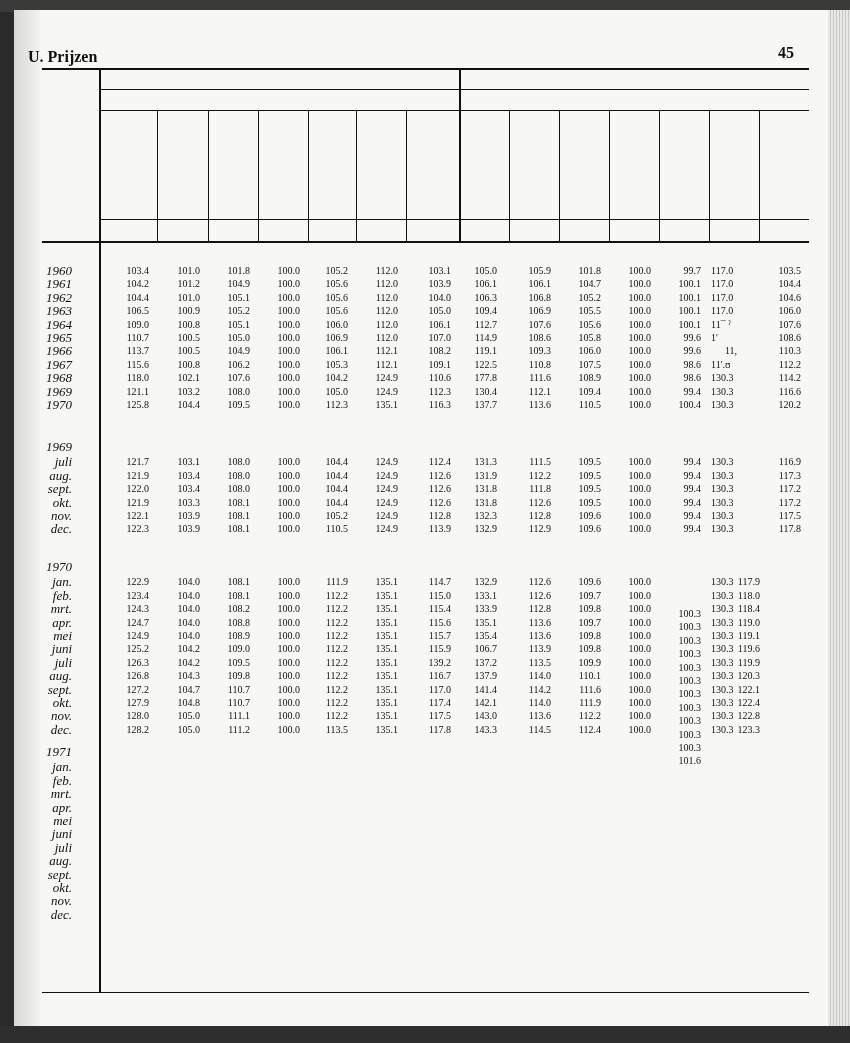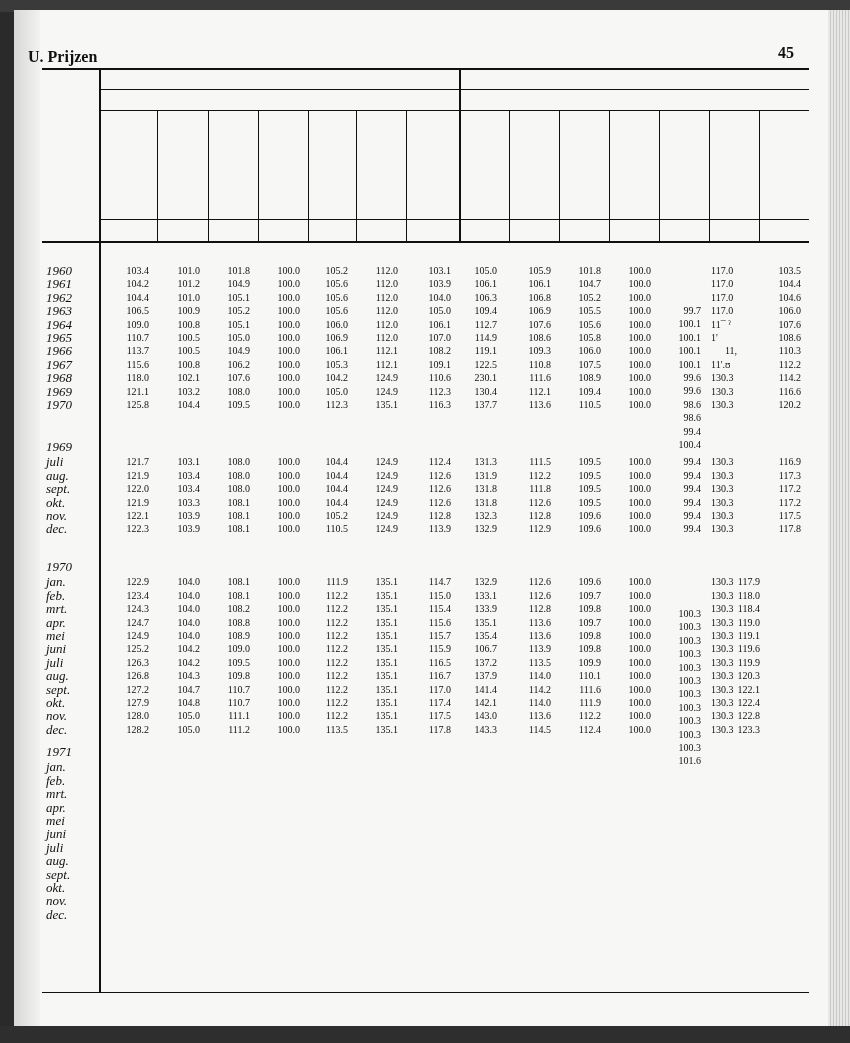--- a/index.html
+++ b/index.html
@@ -25,21 +25,21 @@
     font-weight:bold; font-size:16px; color:#111; }
 
   .rule { position:absolute; background:#111; }
   .vline { position:absolute; background:#111; width:1px; }
 
   .hdr { position:absolute; font-size:11px; color:#111; text-align:center; line-height:14px; letter-spacing:0.3px; }
   .colhdr { position:absolute; top:117px; font-size:10.5px; line-height:14.5px; text-align:center; color:#111; letter-spacing:0.2px; }
   .colnum { position:absolute; top:227px; font-size:11px; text-align:center; color:#111; }
 
   .rowlabels { position:absolute; left:46px; font-family:"Liberation Serif", serif; font-style:italic;
-    font-size:13px; line-height:13.4px; color:#111; }
+    font-size:13px; line-height:13.4px; color:#111;text-align:right; }
   .datacol { position:absolute; font-family:"Liberation Serif", serif; font-size:10px; line-height:13.4px;
     color:#111; text-align:right; }
 </style>
 </head>
 <body>
 
 <div class="topbar"></div>
 <div class="page">
   <div class="gutter"></div>
 </div>
@@ -211,21 +211,21 @@
   </div>
 <div class="datacol" style="top: 264px; left: 461px; width: 36px;">
     <div>105.0</div>
     <div>106.1</div>
     <div>106.3</div>
     <div>109.4</div>
     <div>112.7</div>
     <div>114.9</div>
     <div>119.1</div>
     <div>122.5</div>
-    <div>230.1</div>
+    <div>177.8</div>
     <div>130.4</div>
     <div>137.7</div>
   </div>
 <div class="datacol" style="top: 264px; left: 511px; width: 40px;">
     <div>105.9</div>
     <div>106.1</div>
     <div>106.8</div>
     <div>106.9</div>
     <div>107.6</div>
     <div>108.6</div>
@@ -254,21 +254,21 @@
     <div>100.0</div>
     <div>100.0</div>
     <div>100.0</div>
     <div>100.0</div>
     <div>100.0</div>
     <div>100.0</div>
     <div>100.0</div>
     <div>100.0</div>
     <div>100.0</div>
   </div>
-<div class="datacol" style="top: 264px; left: 661px; width: 40px; margin-top: 40px;">
+<div class="datacol" style="top: 264px; left: 661px; width: 40px;">
     <div>99.7</div>
     <div>100.1</div>
     <div>100.1</div>
     <div>100.1</div>
     <div>100.1</div>
     <div>99.6</div>
     <div>99.6</div>
     <div>98.6</div>
     <div>98.6</div>
     <div>99.4</div>
@@ -520,21 +520,21 @@
     <div>135.1</div>
     <div>135.1</div>
   </div>
 <div class="datacol" style="top: 575.4px; left: 408px; width: 43px;">
     <div>114.7</div>
     <div>115.0</div>
     <div>115.4</div>
     <div>115.6</div>
     <div>115.7</div>
     <div>115.9</div>
-    <div>116.5</div>
+    <div>139.2</div>
     <div>116.7</div>
     <div>117.0</div>
     <div>117.4</div>
     <div>117.5</div>
     <div>117.8</div>
   </div>
 <div class="datacol" style="top: 575.4px; left: 461px; width: 36px;">
     <div>132.9</div>
     <div>133.1</div>
     <div>133.9</div>

